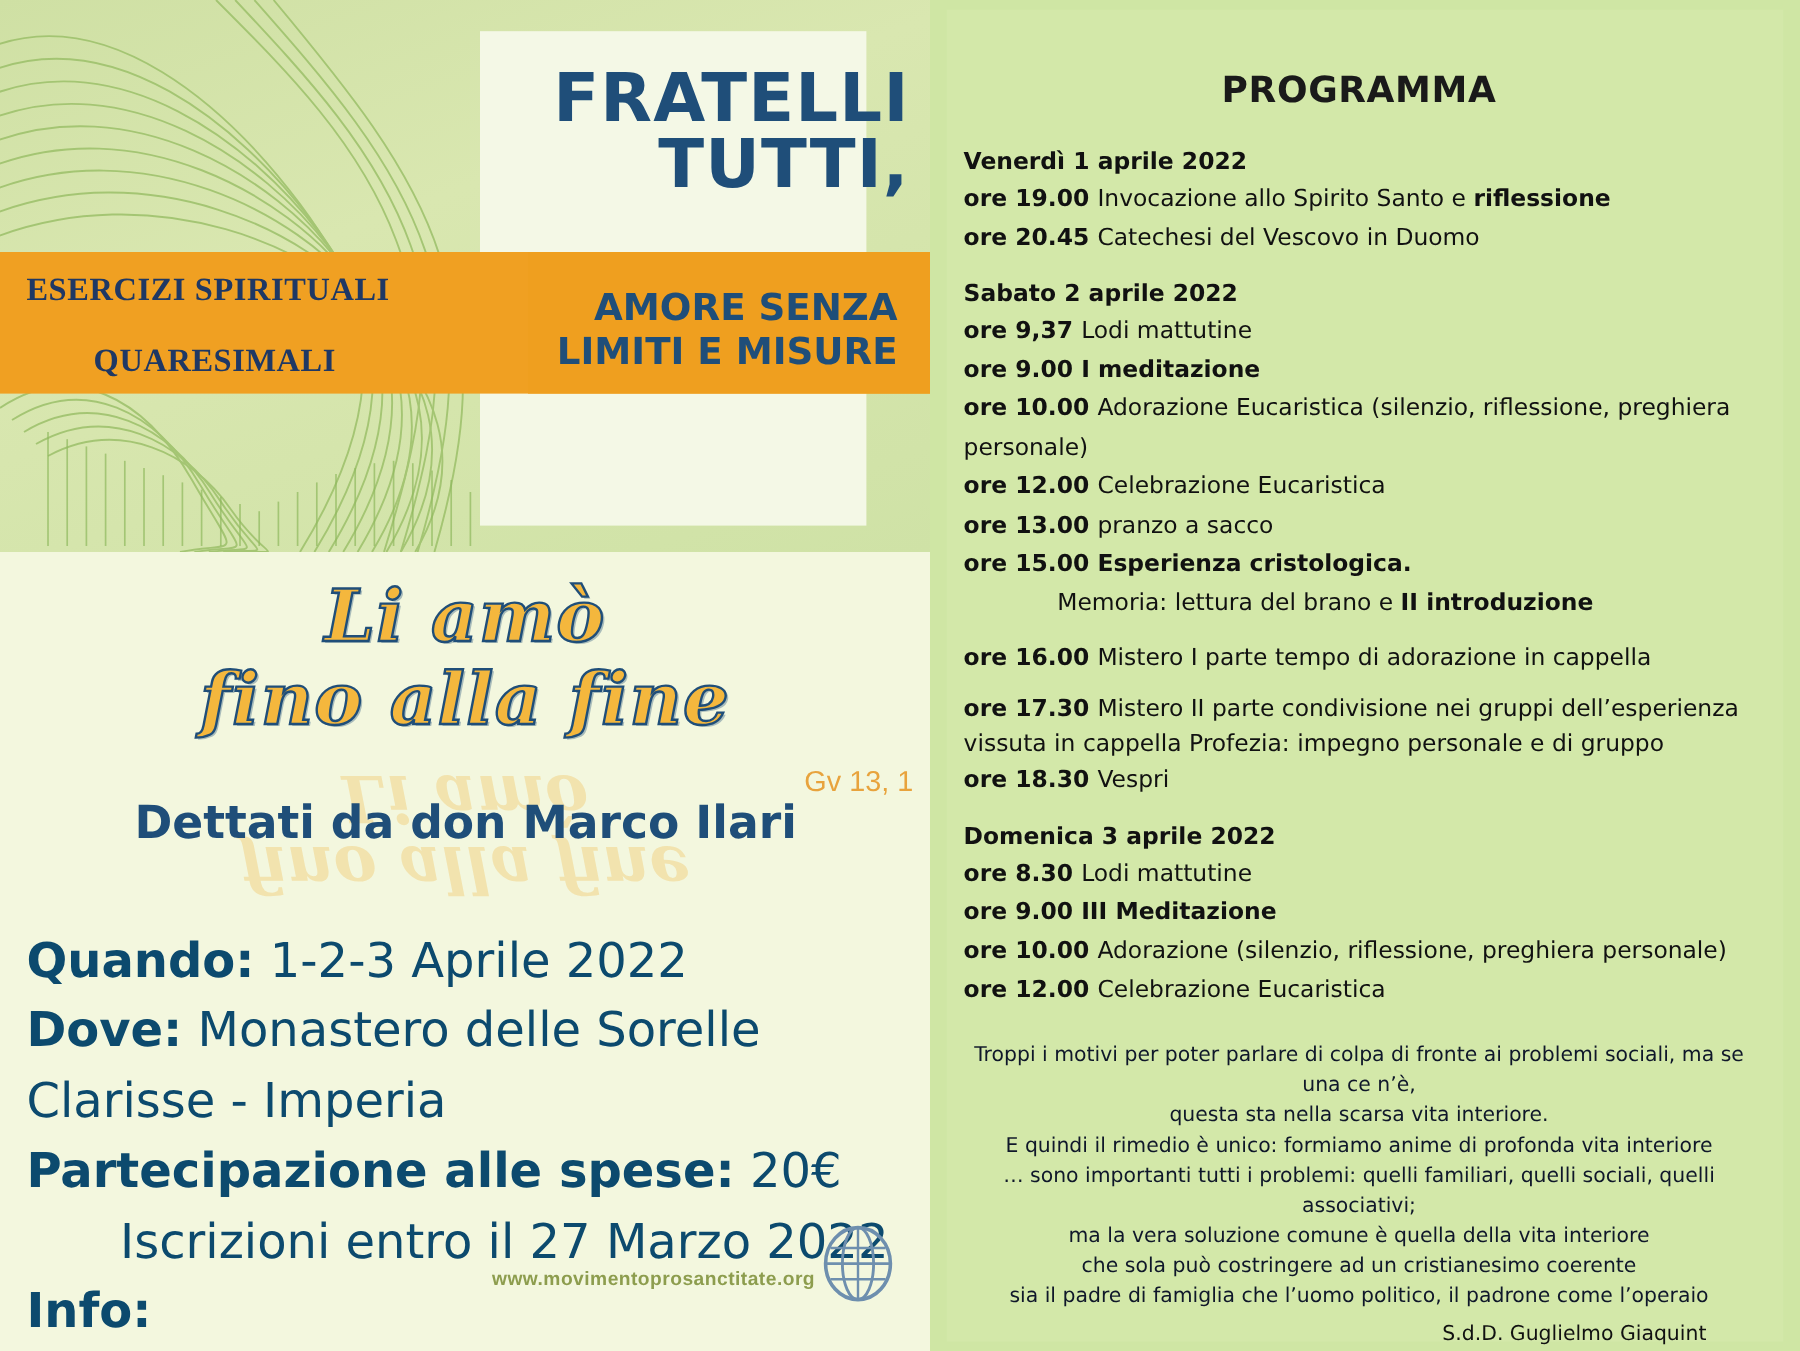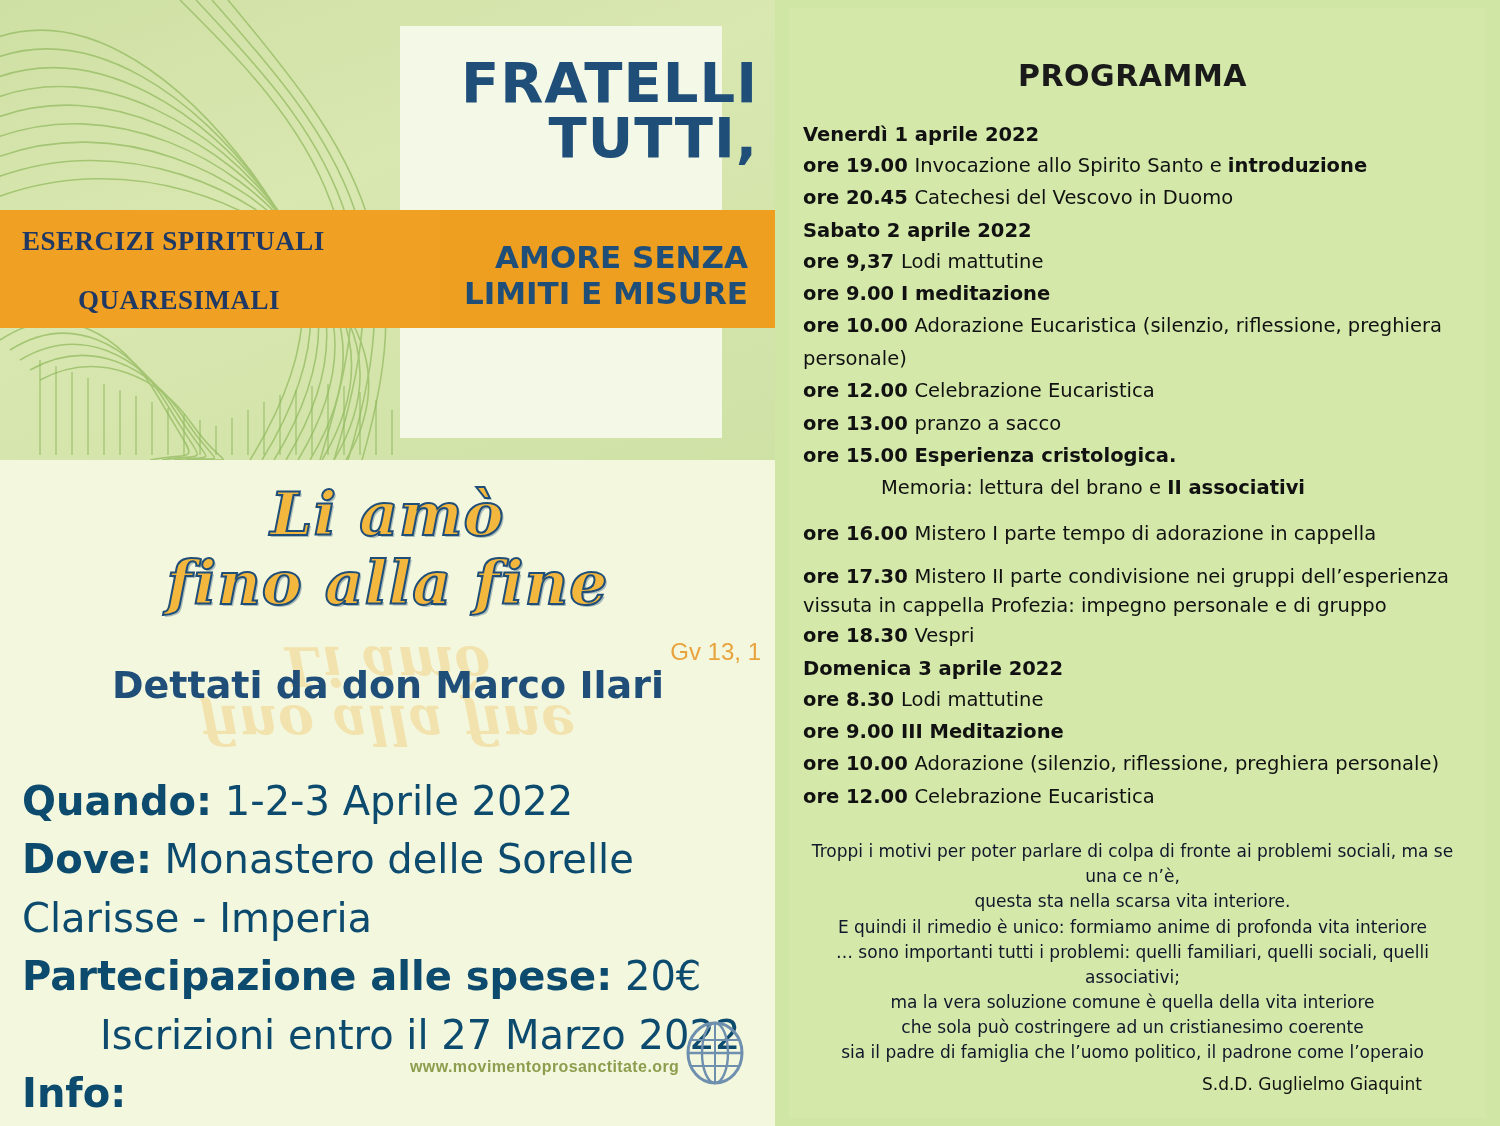--- a/index.html
+++ b/index.html
@@ -204,21 +204,21 @@
     font-size: 30px;
     color: #1a1a1a;
     margin-bottom: 30px;
     letter-spacing: .5px;
   }
   .day {
     font-family: "DejaVu Sans", sans-serif;
     font-weight: bold;
     font-size: 19.5px;
     color: #111;
-    margin-top: 4px;
+    margin-top: 18px;
     margin-bottom: 4px;
   }
   .day.first { margin-top: 0; }
   .entry {
     font-family: "DejaVu Sans", sans-serif;
     font-size: 19.5px;
     color: #111;
     line-height: 1.66;
     white-space: normal;
   }
@@ -409,30 +409,30 @@
     </div>
   </div>
 
   <div class="program">
     <div class="program-inner">
 
       <div class="prog-title">PROGRAMMA</div>
 
       <div id="program-days">
           <div class="day first">Venerdì 1 aprile 2022</div>
-          <div class="entry"><span class="hour">ore 19.00 </span><span>Invocazione allo Spirito Santo e </span><b>introduzione</b></div>
+          <div class="entry"><span class="hour">ore 19.00 </span><span>Invocazione allo Spirito Santo e </span><b>riflessione</b></div>
           <div class="entry"><span class="hour">ore 20.45 </span><span>Catechesi del Vescovo in Duomo</span></div>
           <div class="day">Sabato 2 aprile 2022</div>
           <div class="entry"><span class="hour">ore 9,37 </span><span>Lodi mattutine</span></div>
           <div class="entry"><span class="hour">ore 9.00 </span><b>I meditazione</b></div>
           <div class="entry"><span class="hour">ore 10.00 </span><span>Adorazione Eucaristica (silenzio, riflessione, preghiera personale)</span></div>
           <div class="entry"><span class="hour">ore 12.00 </span><span>Celebrazione Eucaristica</span></div>
           <div class="entry"><span class="hour">ore 13.00 </span><span>pranzo a sacco</span></div>
           <div class="entry"><span class="hour">ore 15.00 </span><b>Esperienza cristologica.</b></div>
-          <div class="entry sub"><span>Memoria: lettura del brano e </span><b>II associativi</b></div>
+          <div class="entry sub"><span>Memoria: lettura del brano e </span><b>II introduzione</b></div>
           <div class="spacer"></div>
           <div class="entry wrap"><span class="hour">ore 16.00 </span><span>Mistero I parte tempo di adorazione in cappella</span></div>
           <div class="spacer"></div>
           <div class="entry wrap"><span class="hour">ore 17.30 </span><span>Mistero II parte condivisione nei gruppi dell’esperienza vissuta in cappella            Profezia: impegno personale e di gruppo</span></div>
           <div class="entry"><span class="hour">ore 18.30 </span><span>Vespri</span></div>
           <div class="day">Domenica 3 aprile 2022</div>
           <div class="entry"><span class="hour">ore 8.30 </span><span>Lodi mattutine</span></div>
           <div class="entry"><span class="hour">ore 9.00 </span><b>III Meditazione</b></div>
           <div class="entry"><span class="hour">ore 10.00 </span><span>Adorazione (silenzio, riflessione, preghiera personale)</span></div>
           <div class="entry"><span class="hour">ore 12.00 </span><span>Celebrazione Eucaristica</span></div>

